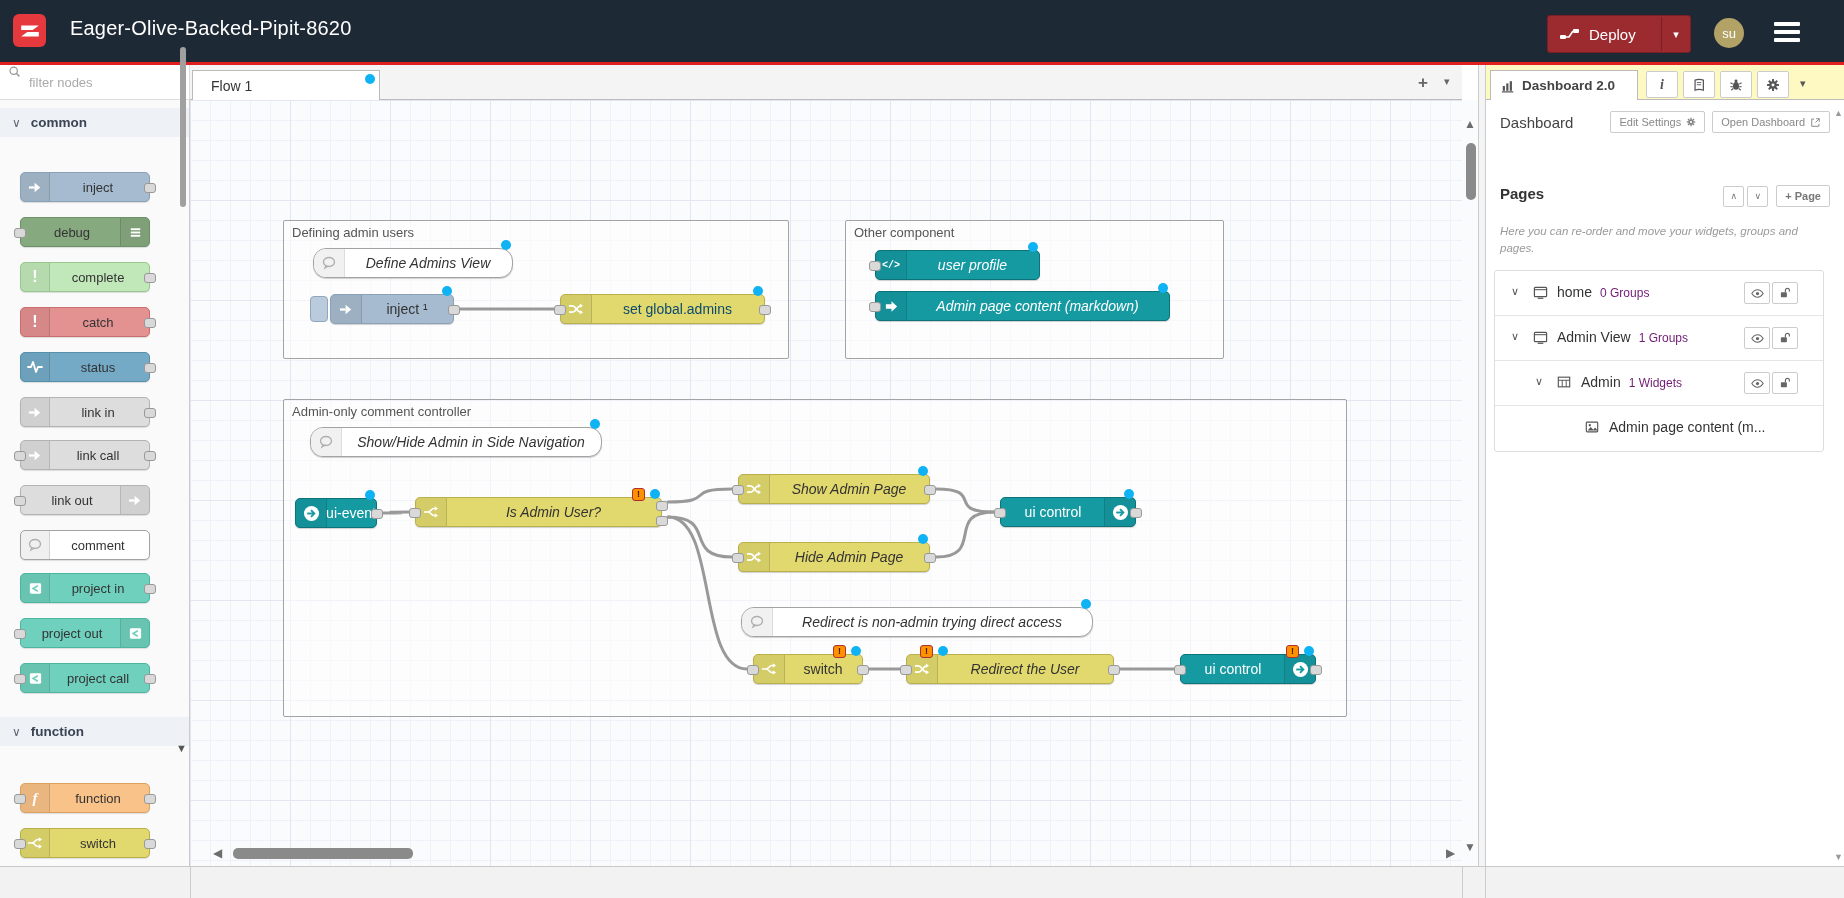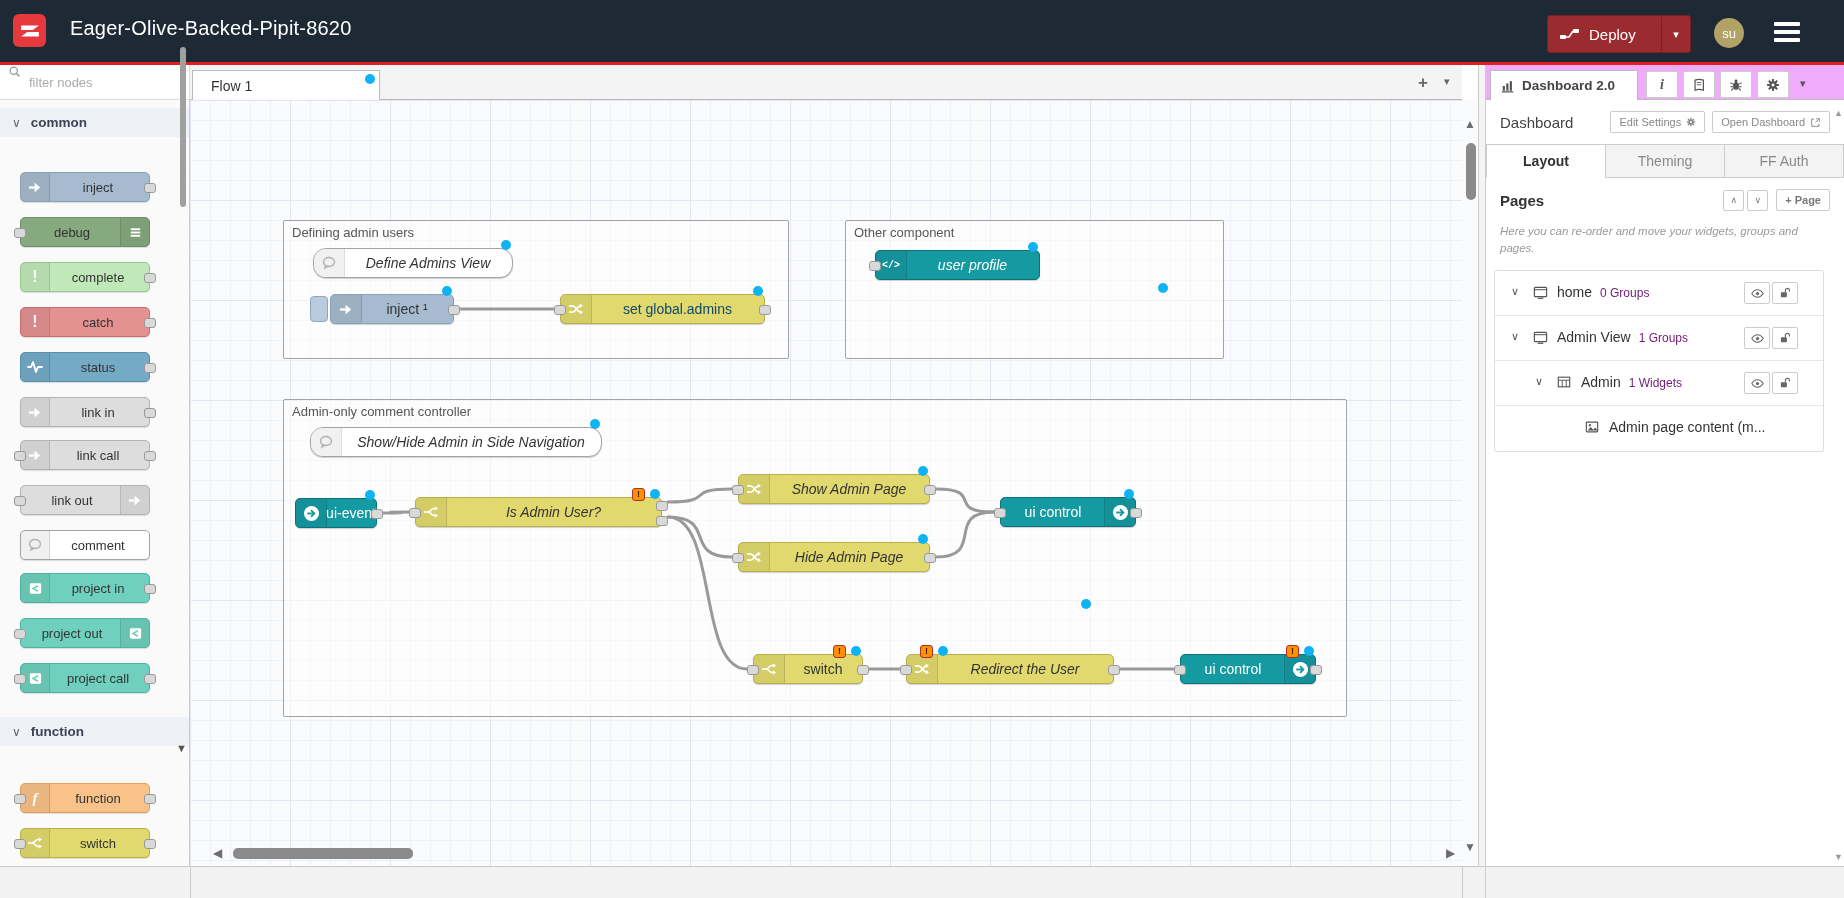--- a/index.html
+++ b/index.html
@@ -56,32 +56,32 @@
   .warnb{position:absolute;width:13px;height:13px;border-radius:3px;background:#ff9000;border:1px solid #b03030;box-sizing:border-box;color:#4a1f00;font-size:9px;font-weight:bold;text-align:center;line-height:11px;z-index:5;}
   .injbtn{position:absolute;width:18px;height:26px;background:#b9cbdc;border:1px solid #90a6bb;border-radius:4px;box-sizing:border-box;cursor:pointer;}
   
   #hscroll-thumb{left:233px;top:848px;width:180px;height:11px;background:#8a8a8a;border-radius:5px;}
   .scroll-arrow{color:#6d6d6d;font-size:12px;line-height:12px;}
   #vscroll{left:1462px;top:100px;width:16px;height:766px;background:#fafbfd;}
   #vscroll-thumb{left:1466px;top:143px;width:10px;height:57px;background:#8a8a8a;border-radius:5px;}
   
   #sep{left:1478px;top:65px;width:8px;height:833px;background:#f4f4f4;border-left:1px solid #ccc;border-right:1px solid #ccc;box-sizing:border-box;}
   #sidebar{left:1486px;top:65px;width:358px;height:801px;background:#fff;}
-  #sbtabs{position:absolute;left:0;top:0;width:358px;height:35px;background:#f0abfc;border-bottom:1px solid #bbb;box-sizing:border-box;}
+  #sbtabs{position:absolute;left:0;top:0;width:358px;height:35px;background:#fef9c3;border-bottom:1px solid #bbb;box-sizing:border-box;}
   #sbtab-active{position:absolute;left:4px;top:5px;width:148px;height:30px;background:#fff;border:1px solid #bbb;border-bottom:0;display:flex;align-items:center;gap:7px;padding-left:10px;box-sizing:border-box;font-weight:bold;font-size:13.5px;color:#444;z-index:2;}
   .sbtool{position:absolute;top:6px;width:32px;height:27px;background:#fff;border:1px solid #ccc;border-radius:2px;box-sizing:border-box;display:flex;align-items:center;justify-content:center;cursor:pointer;}
   #sb-caret{position:absolute;top:12px;left:314px;color:#555;font-size:11px;cursor:pointer;}
   #sb-dash-row{position:absolute;left:0;top:35px;width:358px;height:44px;display:flex;align-items:center;box-sizing:border-box;padding:0 14px;}
   #sb-dash-title{font-size:15px;color:#444;}
   .sb-mini-btn{border:1px solid #ccc;background:#fff;border-radius:2px;font-size:11px;color:#888;padding:4px 8px;display:flex;align-items:center;gap:5px;cursor:pointer;white-space:nowrap;}
   #sb-subtabs{position:absolute;left:0;top:79px;width:358px;height:34px;display:flex;border-bottom:1px solid #ccc;box-sizing:border-box;}
   .sb-subtab{flex:1;display:flex;align-items:center;justify-content:center;font-size:14px;color:#888;background:#f3f3f3;border-right:1px solid #ccc;border-top:1px solid #ccc;box-sizing:border-box;cursor:pointer;}
   .sb-subtab:first-child{border-left:1px solid #ccc;}
   .sb-subtab.active{background:#fff;color:#333;font-weight:bold;border-bottom:1px solid #fff;margin-bottom:-1px;}
-  #sb-pages-row{position:absolute;left:0;top:120px;width:358px;height:30px;display:flex;align-items:center;padding:0 14px;box-sizing:border-box;}
+  #sb-pages-row{position:absolute;left:0;top:120px;width:358px;height:30px;display:flex;align-items:flex-start;padding:0 14px;box-sizing:border-box;}
   #sb-pages-title{font-size:15px;font-weight:bold;color:#333;}
   .tiny-btn{border:1px solid #ccc;background:#fff;border-radius:2px;color:#777;font-size:9px;width:21px;height:21px;display:flex;align-items:center;justify-content:center;cursor:pointer;box-sizing:border-box;}
   #sb-help{position:absolute;left:14px;top:158px;width:324px;font-style:italic;font-size:11.5px;color:#9a9a9a;line-height:1.5;}
   #sb-tree{position:absolute;left:8px;top:205px;width:330px;border:1px solid #ddd;border-radius:3px;box-sizing:border-box;background:#fff;}
   .trow{position:relative;height:45px;border-bottom:1px solid #e6e6e6;box-sizing:border-box;}
   .trow:last-child{border-bottom:0;}
   .trow .tchev{position:absolute;top:14px;color:#555;font-size:11px;cursor:pointer;}
   .trow .tic{position:absolute;top:14px;}
   .trow .tlabel{position:absolute;top:13px;font-size:14px;color:#333;white-space:nowrap;}
   .trow .tmeta{font-size:12px;color:#701a75;margin-left:8px;}
@@ -370,20 +370,29 @@
     </div>
     <div class="dot" style="left: 563px; top: 186px;"></div>
     <div class="node" style="left: 685px; top: 150px; width: 165px; background: rgb(22, 154, 162); border: 1px solid rgb(13, 115, 122);">
       <div class="nlabel" style="padding-left:30px;left:0;right:0;color:#fff;font-style:italic;">user profile</div>
       <div class="nicon l">
         <span style="color:#fff;font-weight:bold;font-size:10px;font-family:'Liberation Mono',monospace;">&lt;/&gt;</span>
       </div>
       <div class="port" style="left:-7px;top:10px;"></div>
     </div>
     <div class="dot" style="left: 838px; top: 142px;"></div>
+    <div class="node" style="left: 685px; top: 191px; width: 295px; background: rgb(22, 154, 162); border: 1px solid rgb(13, 115, 122);">
+      <div class="nlabel" style="padding-left:30px;left:0;right:0;color:#fff;font-style:italic;">Admin page content (markdown)</div>
+      <div class="nicon l">
+        <svg viewBox="0 0 16 16" width="15" height="15">
+          <path d="M2 5.5h6V2.5L14 8l-6 5.5v-3H2z" fill="#fff"></path>
+        </svg>
+      </div>
+      <div class="port" style="left:-7px;top:10px;"></div>
+    </div>
     <div class="dot" style="left: 968px; top: 183px;"></div>
     <div class="node comment" style="left: 120px; top: 327px; width: 292px;">
       <div class="nlabel" style="padding-left:30px;left:0;right:0;color:#333;font-style:italic;">Show/Hide Admin in Side Navigation</div>
       <div class="nicon l">
         <svg viewBox="0 0 16 16" width="16" height="16">
           <ellipse cx="8" cy="7" rx="5.5" ry="4.5" fill="none" stroke="#b0b0b0" stroke-width="1.4"></ellipse>
           <path d="M5 10.5 4 13l3.5-2" fill="none" stroke="#b0b0b0" stroke-width="1.4"></path>
         </svg>
       </div>
     </div>
@@ -466,20 +475,29 @@
           <g stroke="#169aa2" stroke-width="2" fill="none">
             <path d="M4.5 9h7"></path>
             <path d="M8.5 5.5 12 9l-3.5 3.5"></path>
           </g>
         </svg>
       </div>
       <div class="port" style="left:-7px;top:10px;"></div>
       <div class="port" style="right:-7px;top:10px;"></div>
     </div>
     <div class="dot" style="left: 934px; top: 389px;"></div>
+    <div class="node comment" style="left: 551px; top: 507px; width: 352px;">
+      <div class="nlabel" style="padding-left:30px;left:0;right:0;color:#333;font-style:italic;">Redirect is non-admin trying direct access</div>
+      <div class="nicon l">
+        <svg viewBox="0 0 16 16" width="16" height="16">
+          <ellipse cx="8" cy="7" rx="5.5" ry="4.5" fill="none" stroke="#b0b0b0" stroke-width="1.4"></ellipse>
+          <path d="M5 10.5 4 13l3.5-2" fill="none" stroke="#b0b0b0" stroke-width="1.4"></path>
+        </svg>
+      </div>
+    </div>
     <div class="dot" style="left: 891px; top: 499px;"></div>
     <div class="node" style="left: 563px; top: 554px; width: 110px; background: rgb(226, 217, 110); border: 1px solid rgb(185, 176, 76);">
       <div class="nlabel" style="padding-left:30px;left:0;right:0;color:#333;">switch</div>
       <div class="nicon l">
         <svg viewBox="0 0 16 16" width="16" height="16">
           <g fill="none" stroke="#fff" stroke-width="1.7">
             <path d="M1 8h4c3 0 3-3.5 6-3.5h1.5"></path>
             <path d="M5 8c3 0 3 3.5 6 3.5h1.5"></path>
           </g>
           <g fill="#fff">
@@ -605,25 +623,20 @@
       <span class="sb-mini-btn">
         <span>Open Dashboard</span>
         <svg viewBox="0 0 16 16" width="11" height="11">
             <path d="M6 3H2.5v10.5H13V10" fill="none" stroke="#888" stroke-width="1.4"></path>
             <path d="M9 2.5h4.5V7M13.5 2.5 8 8" stroke="#888" stroke-width="1.4" fill="none"></path>
           </svg>
       </span>
     </span>
   </div>
 
-  <div id="sb-subtabs">
-    <div class="sb-subtab active">Layout</div>
-    <div class="sb-subtab">Theming</div>
-    <div class="sb-subtab">FF Auth</div>
-  </div>
 
   <div id="sb-pages-row">
     <span id="sb-pages-title">Pages</span>
     <span style="margin-left:auto;display:flex;gap:3px;align-items:center;">
       <span class="tiny-btn">∧</span>
       <span class="tiny-btn">∨</span>
       <span class="sb-mini-btn" style="margin-left:5px;font-weight:bold;color:#777;">+ Page</span>
     </span>
   </div>
 

